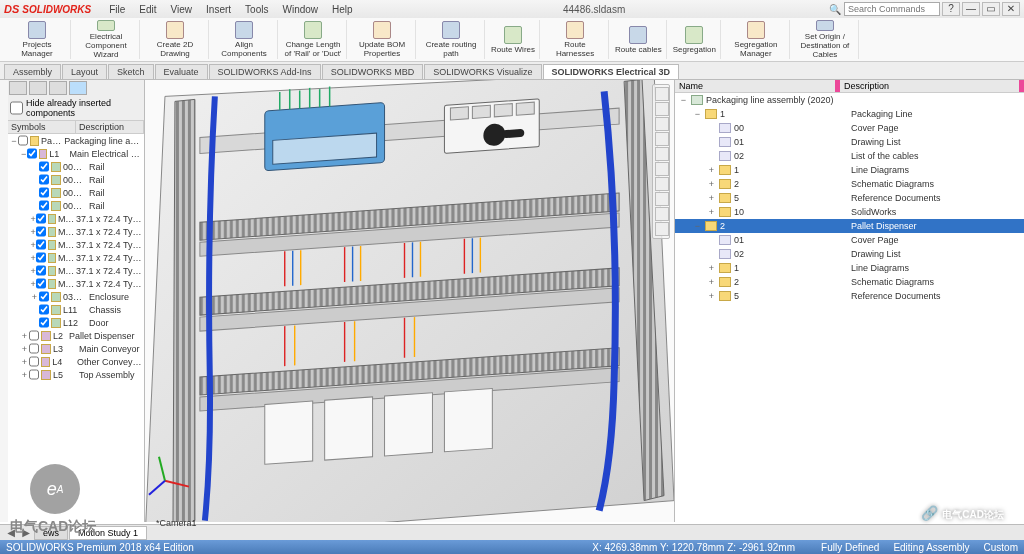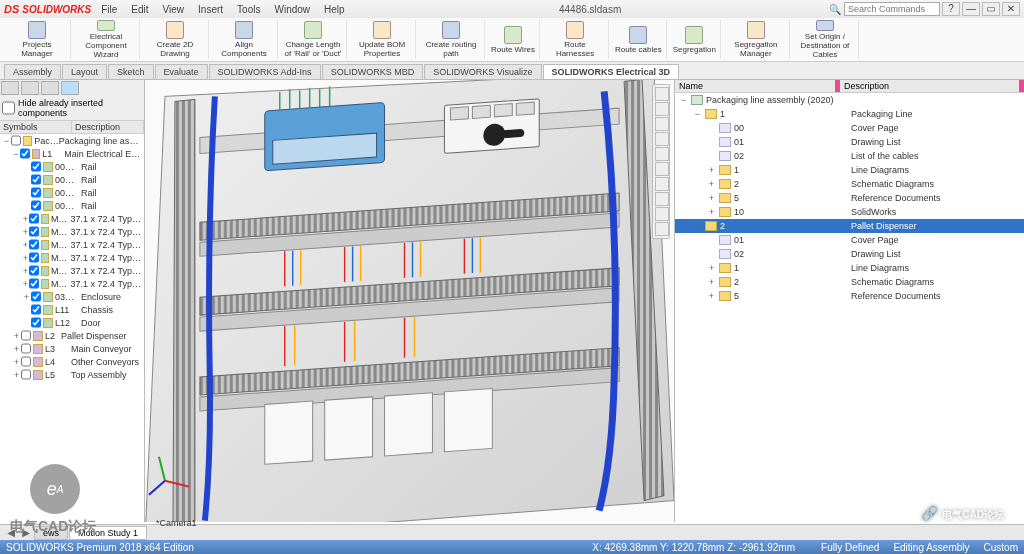--- a/index.html
+++ b/index.html
@@ -1,40 +1,40 @@
 <!DOCTYPE html>
 <html><head>
 <meta charset="utf-8">
 <style>
 * { margin:0; padding:0; box-sizing:border-box; font-family:"Segoe UI",Tahoma,sans-serif; font-size:10px; }
 body { width:1024px; height:554px; background:#fff; overflow:hidden; position:relative; }
 
 .titlebar { height:18px; background:linear-gradient(#f5f5f5,#e8e8e8); display:flex; align-items:center; padding:0 4px; }
-.sw-logo { color:#e2231a; font-weight:bold; font-size:11px; margin-right:4px; font-style:italic; }
+.sw-logo { color:#e2231a; font-weight:bold; font-size:11px; margin-right:12px; font-style:italic; }
 .menus { display:flex; gap:2px; }
 .menus span { padding:2px 6px; color:#444; cursor:pointer; }
 .title-center { flex:1; text-align:center; color:#555; }
 .title-right { display:flex; align-items:center; gap:2px; }
 .search-box { width:96px; height:14px; border:1px solid #aaa; font-size:9px; color:#888; padding:0 3px; background:#fff; }
 .win-btn { width:18px; height:14px; border:1px solid #bbb; background:#eee; color:#444; text-align:center; line-height:12px; cursor:pointer; }
 
 .ribbon { height:44px; background:#f9f9f9; border-bottom:1px solid #ccc; display:flex; align-items:center; padding:2px 4px; gap:2px; }
 .ribbon-group { display:flex; flex-direction:column; align-items:center; padding:0 4px; border-right:1px solid #e2e2e2; height:100%; justify-content:center; cursor:pointer; }
 .r-icon { width:18px; height:18px; background:#d8e8c8; border:1px solid #8a8; border-radius:2px; margin-bottom:1px; }
 .r-icon.b { background:#c8d8e8; border-color:#88a; }
 .r-icon.y { background:#f8e8c8; border-color:#a88; }
 .r-label { font-size:8px; color:#333; text-align:center; line-height:9px; max-width:58px; }
 
 .cmdtabs { height:18px; background:#eee; display:flex; align-items:flex-end; padding-left:4px; border-bottom:1px solid #bbb; }
 .cmdtab { padding:2px 8px; border:1px solid #bbb; border-bottom:none; background:#e5e5e5; margin-right:1px; font-size:9px; color:#444; cursor:pointer; }
 .cmdtab.active { background:#fff; font-weight:bold; }
 
 .workspace { display:flex; height:442px; }
 
-.left-panel { width:145px; background:#f5f5f5; border-right:1px solid #bbb; display:flex; flex-direction:column; }
+.left-panel { width:145px; background:#f5f5f5; border-right:1px solid #bbb; display:flex; flex-direction:column;padding-left:8px; }
 .lp-tabs { height:16px; background:#eee; display:flex; gap:2px; padding:1px; }
 .lp-tab { width:18px; height:14px; background:#ddd; border:1px solid #aaa; cursor:pointer; }
 .lp-header { display:flex; padding:2px; background:#eee; border-bottom:1px solid #ccc; }
 .lp-header input[type=checkbox]{ margin-right:3px; }
 .lp-header-label { font-size:9px; }
 .lp-cols { display:flex; background:#e8e8e8; border-bottom:1px solid #ccc; }
 .lp-col { flex:1; padding:1px 3px; font-size:9px; color:#333; border-right:1px solid #ccc; }
 .tree { flex:1; overflow:auto; background:#fff; }
 .tree-row { display:flex; align-items:center; padding:0 2px; height:13px; cursor:pointer; white-space:nowrap; }
 .exp { width:9px; color:#666; text-align:center; font-size:9px; }

